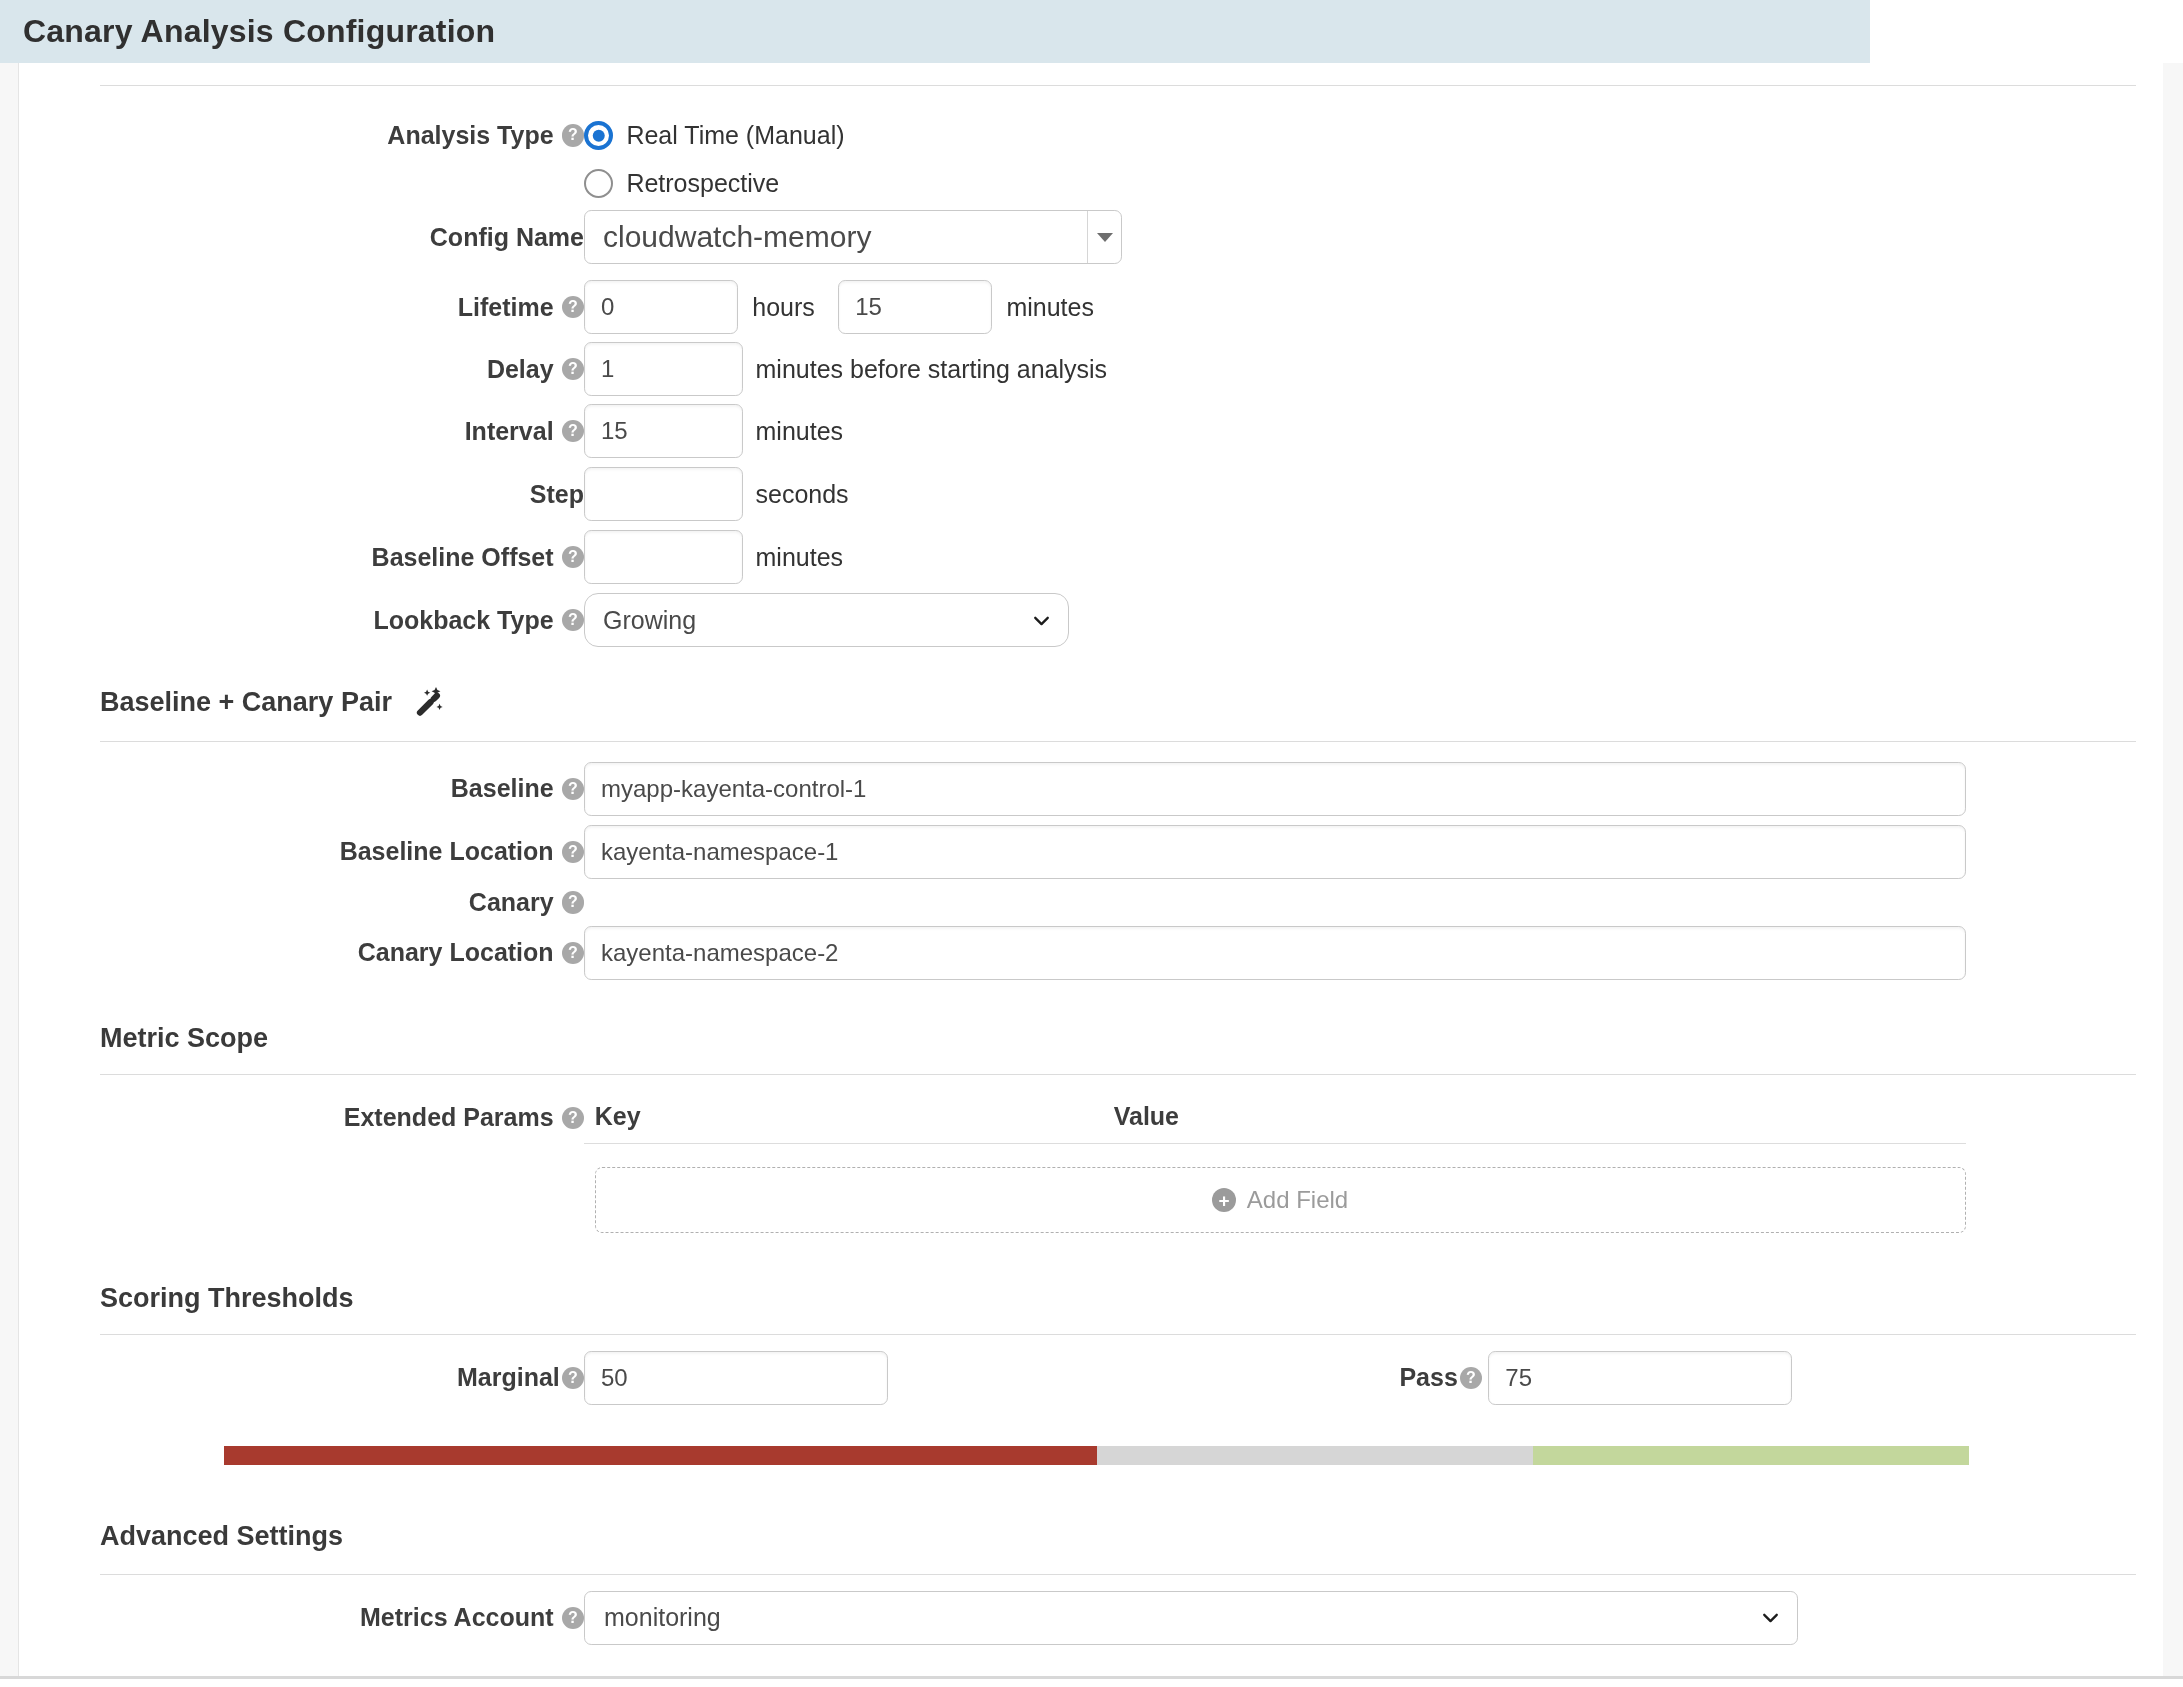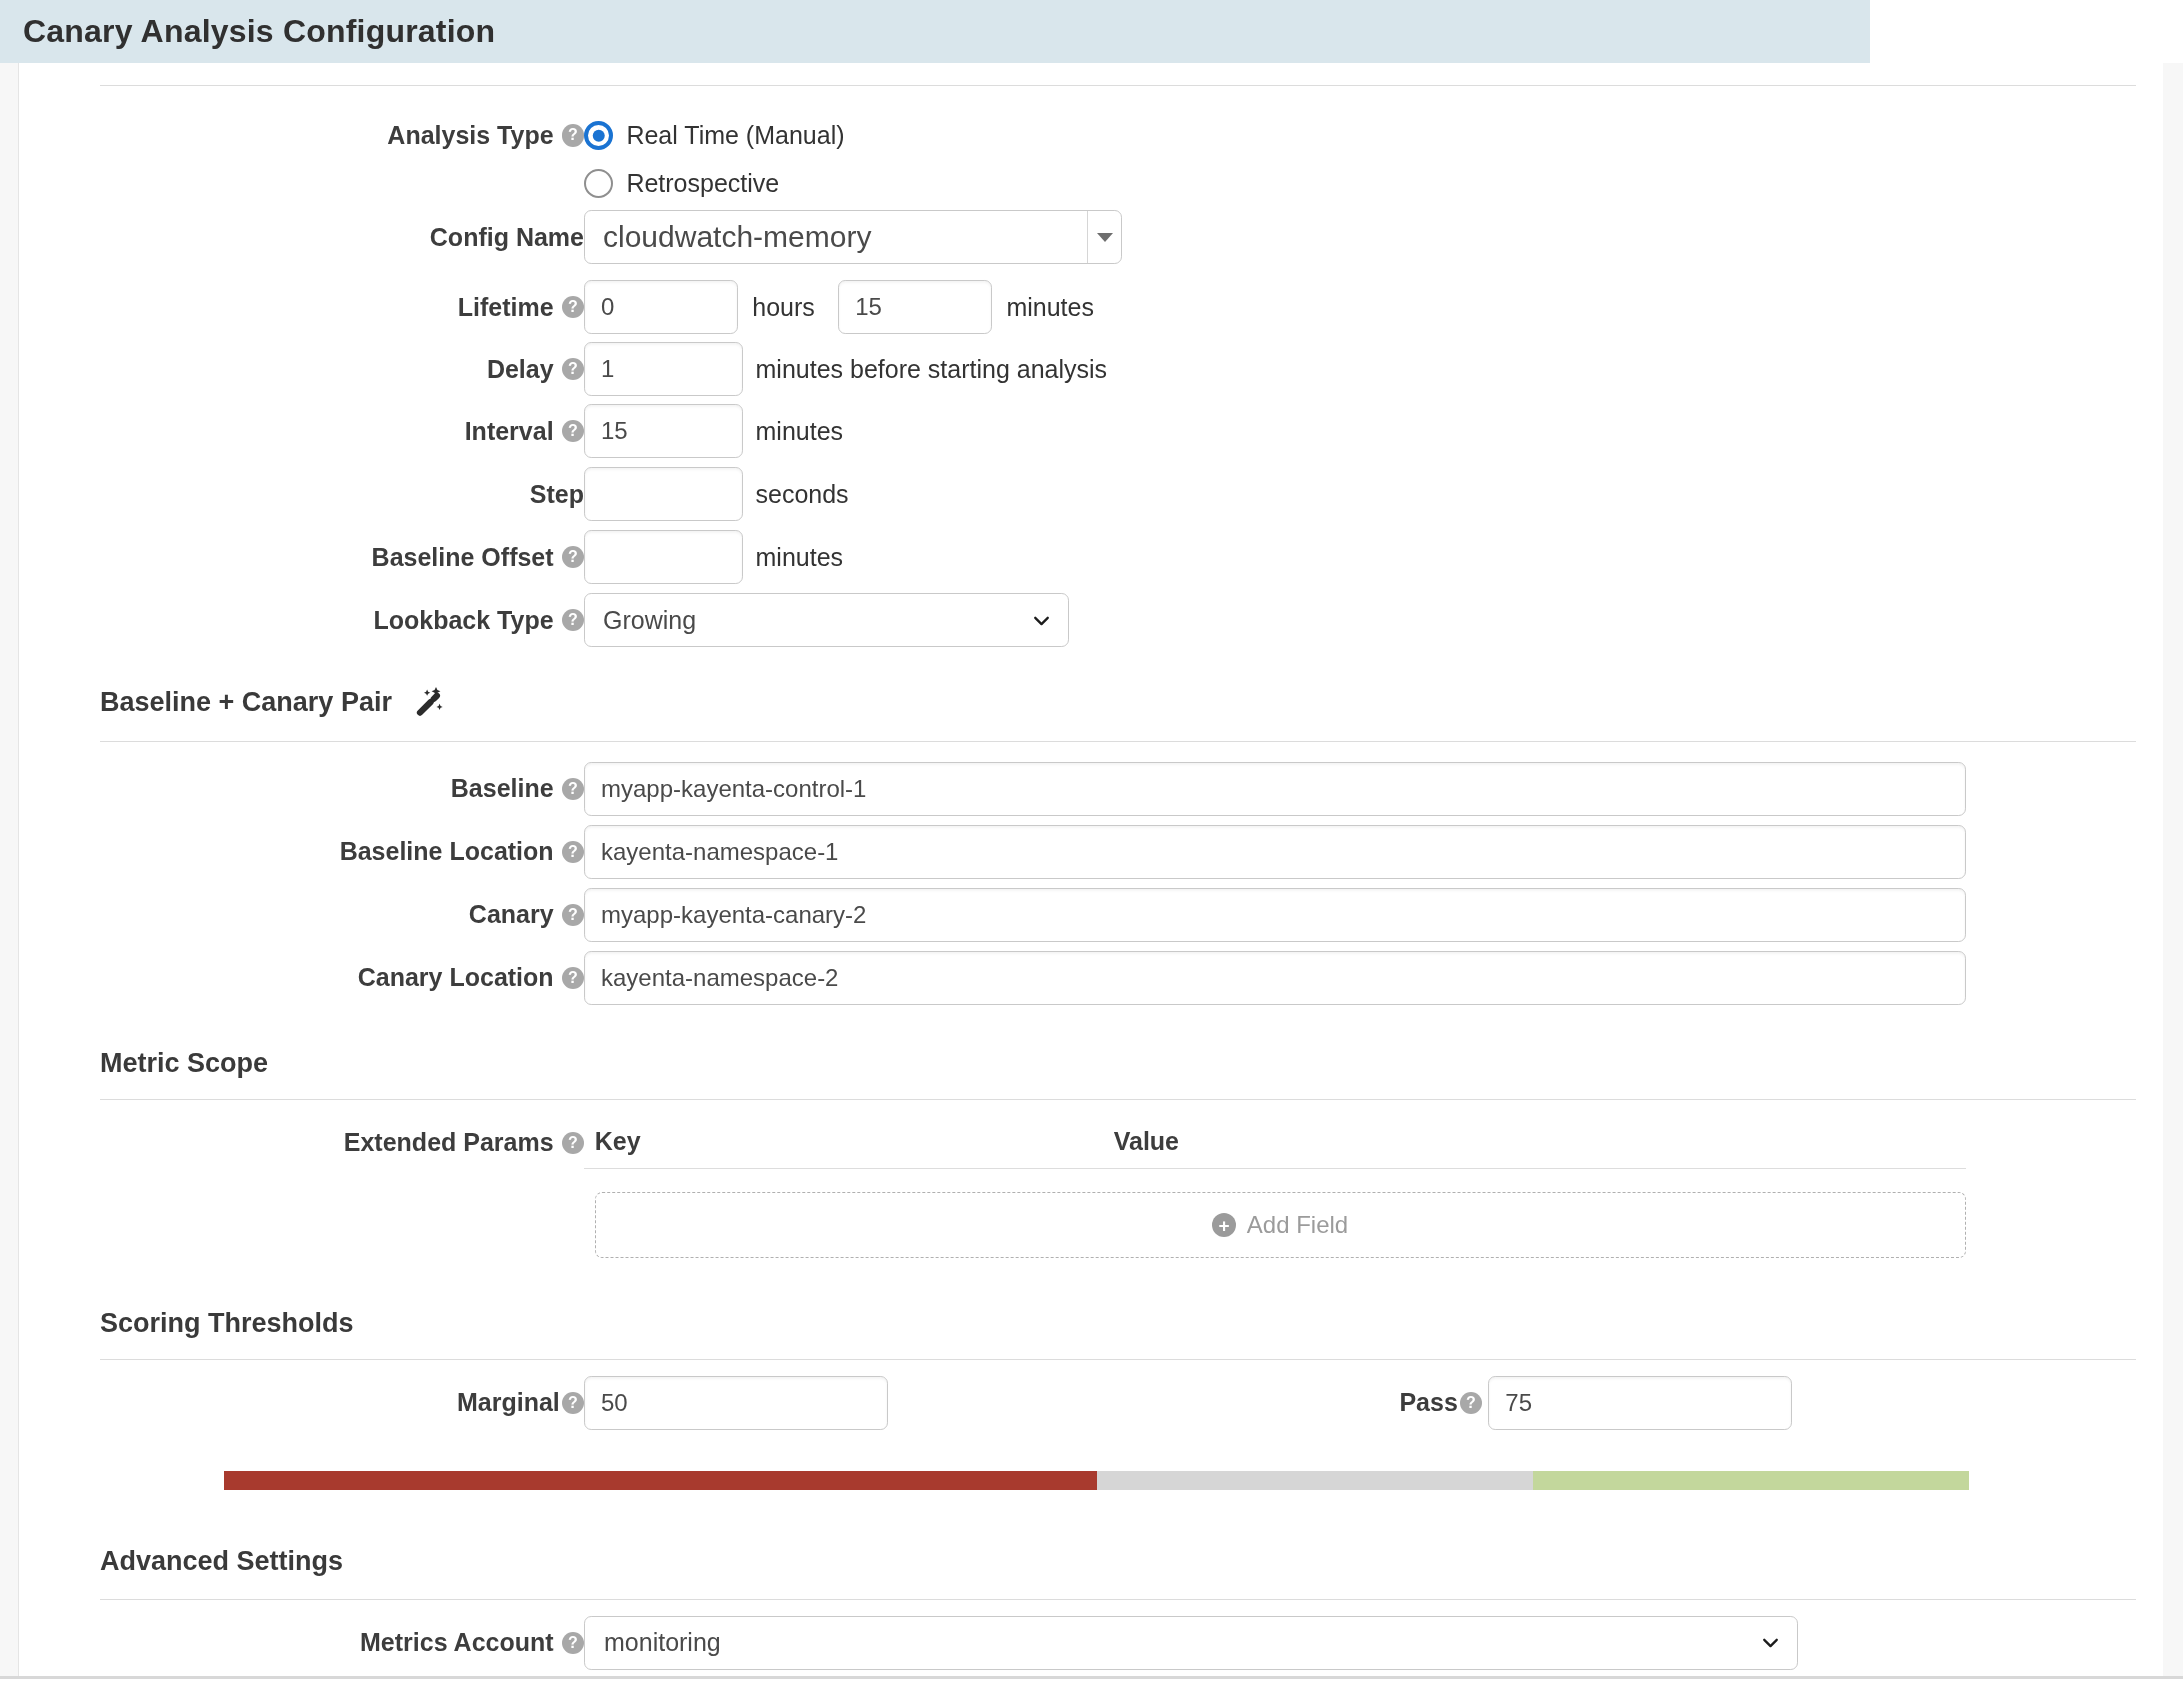--- a/index.html
+++ b/index.html
@@ -58,21 +58,21 @@
   .combo{width:538px;height:54px;border:1.8px solid var(--border-color);border-radius:7.2px;background:#fff;
      display:flex;align-items:center;cursor:pointer;}
   .combo .combo-value{flex:1;padding-left:18px;font-size:30px;color:var(--value-color);}
   .combo .caret-zone{width:34px;align-self:stretch;border-left:1.8px solid #d6d6d6;display:flex;align-items:center;justify-content:center;}
   .caret{width:0;height:0;border-left:8px solid transparent;border-right:8px solid transparent;border-top:9.9px solid #6e6e6e;}
 
   
   .selectbox{height:54px;border:1.8px solid var(--border-color);border-radius:7.2px;background:#fff;
      display:flex;align-items:center;justify-content:space-between;padding:0 14.3px 0 18px;cursor:pointer;}
   .selectbox .sel-value{font-size:25px;color:var(--value-color);}
-  .sel-grow{width:485px;}
+  .sel-grow{width:485px;border-radius:14px;}
   .sel-wide{width:1214px;padding-left:19px;}
 
   
   .section-title{display:flex;align-items:center;gap:19.7px;font-size:27px;font-weight:700;color:#3a3a3a;}
 
   
   .ext-table{flex:1;max-width:1382px;}
   .ext-head{display:flex;border-bottom:1.8px solid #ddd;padding:0 0 12.5px 10.7px;}
   .ext-head .k{width:519px;font-weight:700;font-size:25px;color:var(--label-color);}
   .ext-head .v{flex:1;font-weight:700;font-size:25px;color:var(--label-color);}
@@ -216,21 +216,20 @@
         <span>Baseline Location</span>
         <span class="help">?</span>
       </div>
       <input type="text" class="in-wide" value="kayenta-namespace-1" style="">
     </div>
     <div class="row" style="margin-top:9px;">
       <div class="lbl">
         <span>Canary</span>
         <span class="help">?</span>
       </div>
-      <input type="text" class="in-wide" value="myapp-kayenta-canary-2" style="">
     </div>
     <div class="row" style="margin-top:9px;">
       <div class="lbl">
         <span>Canary Location</span>
         <span class="help">?</span>
       </div>
       <input type="text" class="in-wide" value="kayenta-namespace-2" style="">
     </div>
 
     <div class="section-title" style="margin-top:43px;">

